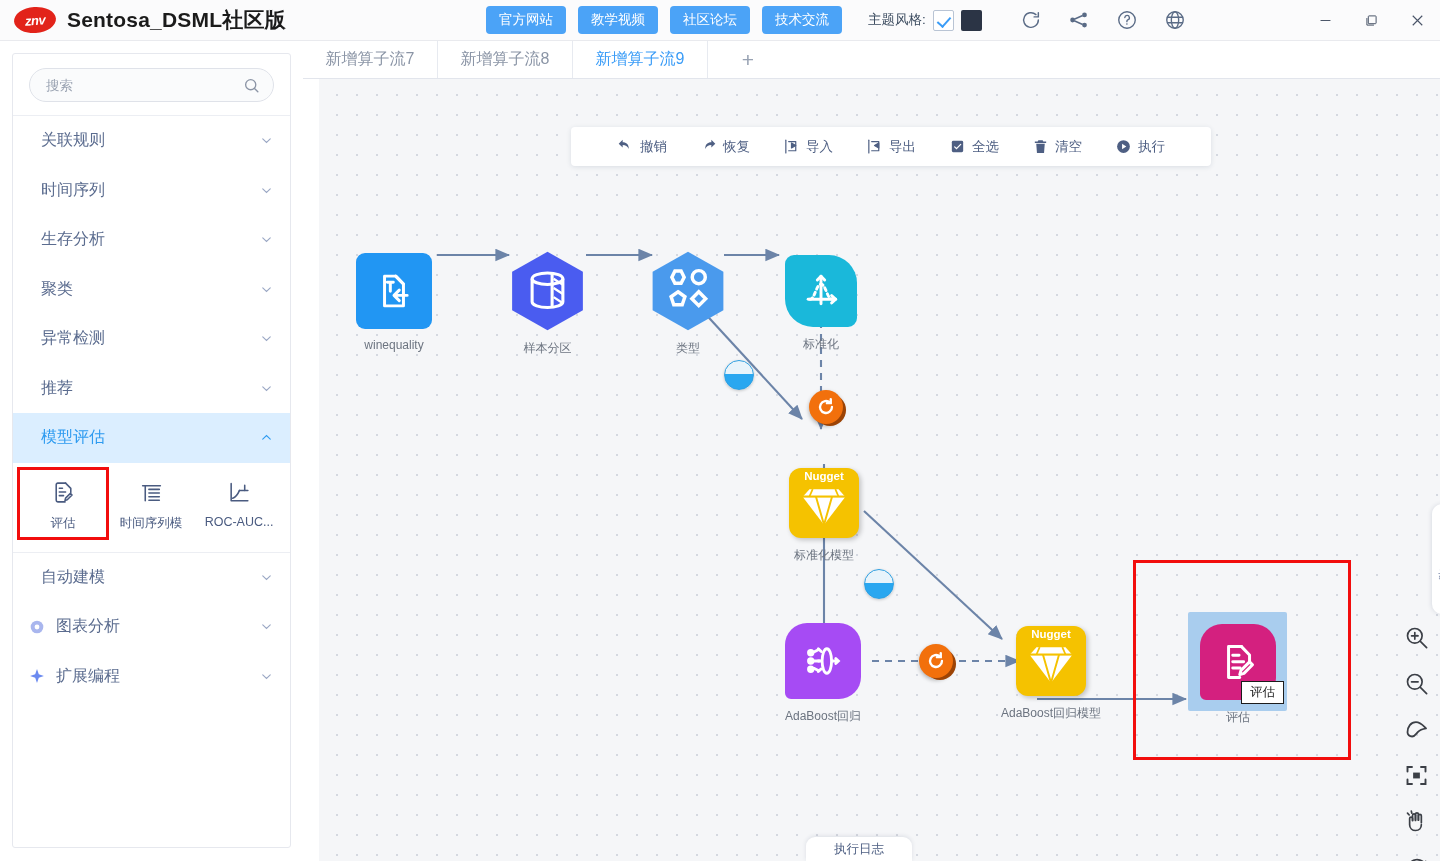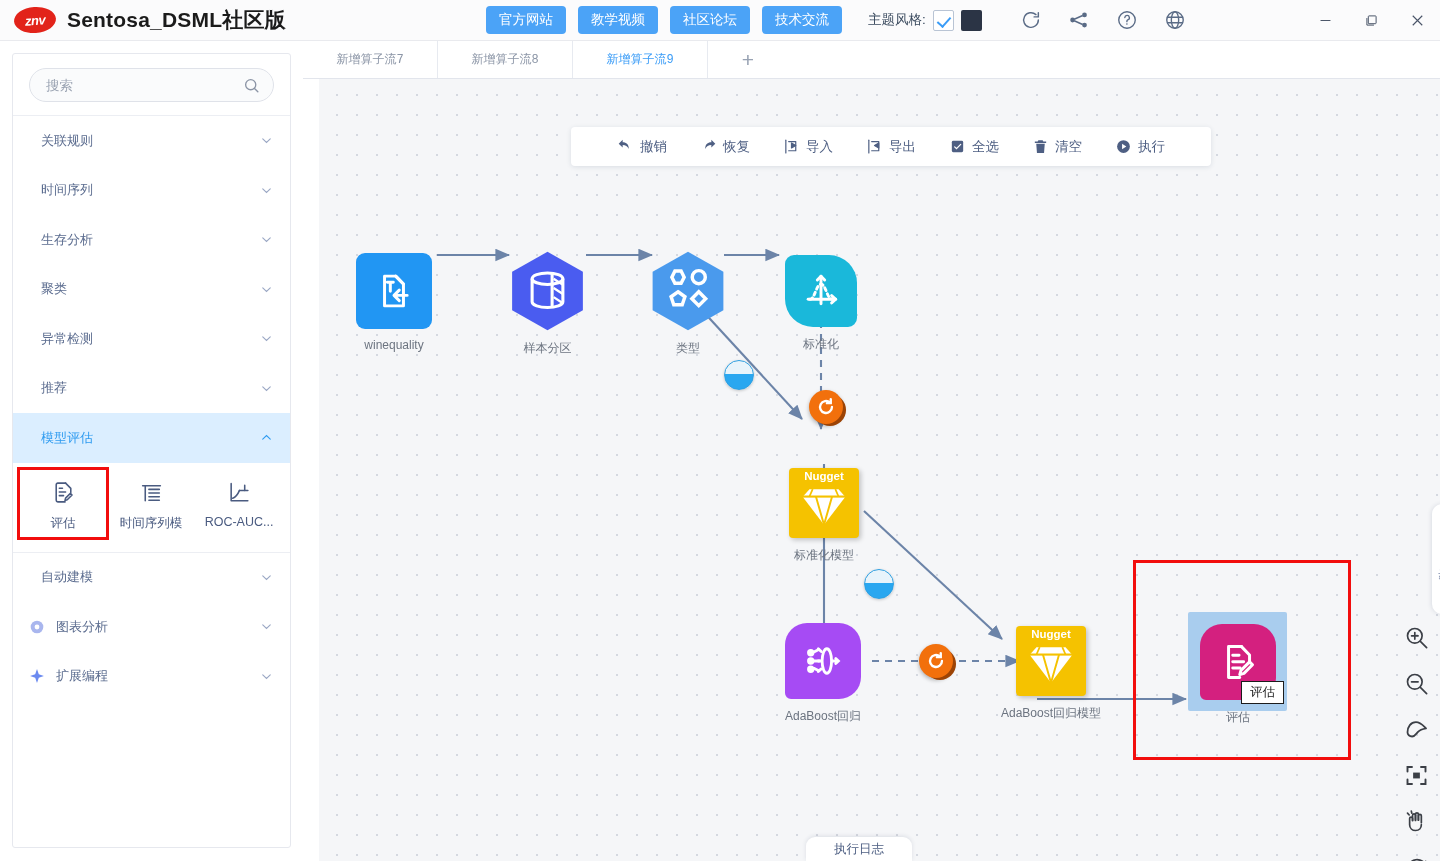--- a/index.html
+++ b/index.html
@@ -69,21 +69,21 @@
   }
   #search-input {
     flex: 1; border: none; outline: none; background: transparent;
     font-size: 13.5px; color: #555; font-family: inherit;
   }
   #search-input::placeholder { color: #9aa3b2; }
   .search-icon { color: #8c95a6; display: flex; }
   #menu-scroll { flex: 1; overflow-y: auto; }
   .menu-group-head {
     height: 49.5px; display: flex; align-items: center; padding: 0 16px 0 28px;
-    font-size: 13px; color: #5b6c8f; cursor: pointer; user-select: none;
+    font-size: 16px; color: #5b6c8f; cursor: pointer; user-select: none;
   }
   .menu-group-head.with-icon { padding-left: 14px; }
   .mg-icon { width: 20px; margin-right: 9px; display: flex; align-items: center; justify-content: center; }
   .mg-label { flex: 1; }
   .chev { color: #9aa7c4; display: flex; }
   .menu-group-head.active { background: #dbeeff; color: #2e9bf0; }
   .menu-group-head.active .chev { color: #2e9bf0; }
   #models-panel {
     background: #fff; padding: 6px 0 14px 0; border-bottom: 1px solid #eceef3;
   }
@@ -97,21 +97,21 @@
   .tile.highlight { outline: 3px solid #f20d0d; outline-offset: -1px; }
 
   
   #main { position: absolute; left: 303px; top: 41px; width: 1137px; height: 820px; background: #fff; }
   #tabbar {
     position: absolute; left: 0; top: 0; width: 1137px; height: 38px;
     background: #fff; border-bottom: 1px solid #e2e5ec; display: flex; align-items: stretch;
   }
   .tab {
     width: 135px; display: flex; align-items: center; justify-content: center;
-    font-size: 12px; color: #8b95a6; border-right: 1px solid #e7eaf0; cursor: pointer; font-family: Liberation Mono, monospace;
+    font-size: 16px; color: #8b95a6; border-right: 1px solid #e7eaf0; cursor: pointer;
   }
   .tab.active { color: #3a9cf7; }
   .tab-add {
     width: 80px; display: flex; align-items: center; justify-content: center;
     font-size: 21px; color: #98a2b3; cursor: pointer;
   }
   #canvas {
     position: absolute; left: 16px; top: 38px; width: 1137px; height: 782px;
     background-color: #f5f6f8;
     background-image: radial-gradient(#d4d8e0 1.1px, transparent 1.2px);
@@ -129,21 +129,21 @@
   }
   .ct-item svg { display: block; }
 
   
   .node { position: absolute; display: flex; flex-direction: column; align-items: center; cursor: pointer; }
   .node-shape { display: flex; align-items: center; justify-content: center; position: relative; }
   .node-label { margin-top: 9px; font-size: 12px; color: #6c7480; white-space: nowrap; }
   .sq { width: 76px; height: 76px; border-radius: 9px; }
   .leaf { width: 72px; height: 72px; border-radius: 9px 28px 9px 28px; }
   .nugget {
-    width: 70px; height: 70px; border-radius: 4px; background: #f5c200;
+    width: 70px; height: 70px; border-radius: 12px; background: #f5c200;
     box-shadow: 2px 2px 5px rgba(0,0,0,.22); flex-direction: column;
   }
   .nugget-txt { position: absolute; top: 2px; left: 0; right: 0; text-align: center;
     font-size: 11.5px; color: #fff; font-weight: bold; }
   .badge-ball {
     position: absolute; width: 30px; height: 30px; border-radius: 50%;
     background: linear-gradient(#e8f4fb 0 45%, #29a7f0 45% 100%);
     border: 1.5px solid #2f9fe0; box-shadow: 0 1px 3px rgba(0,0,0,.2);
   }
   .refresh-ball {

